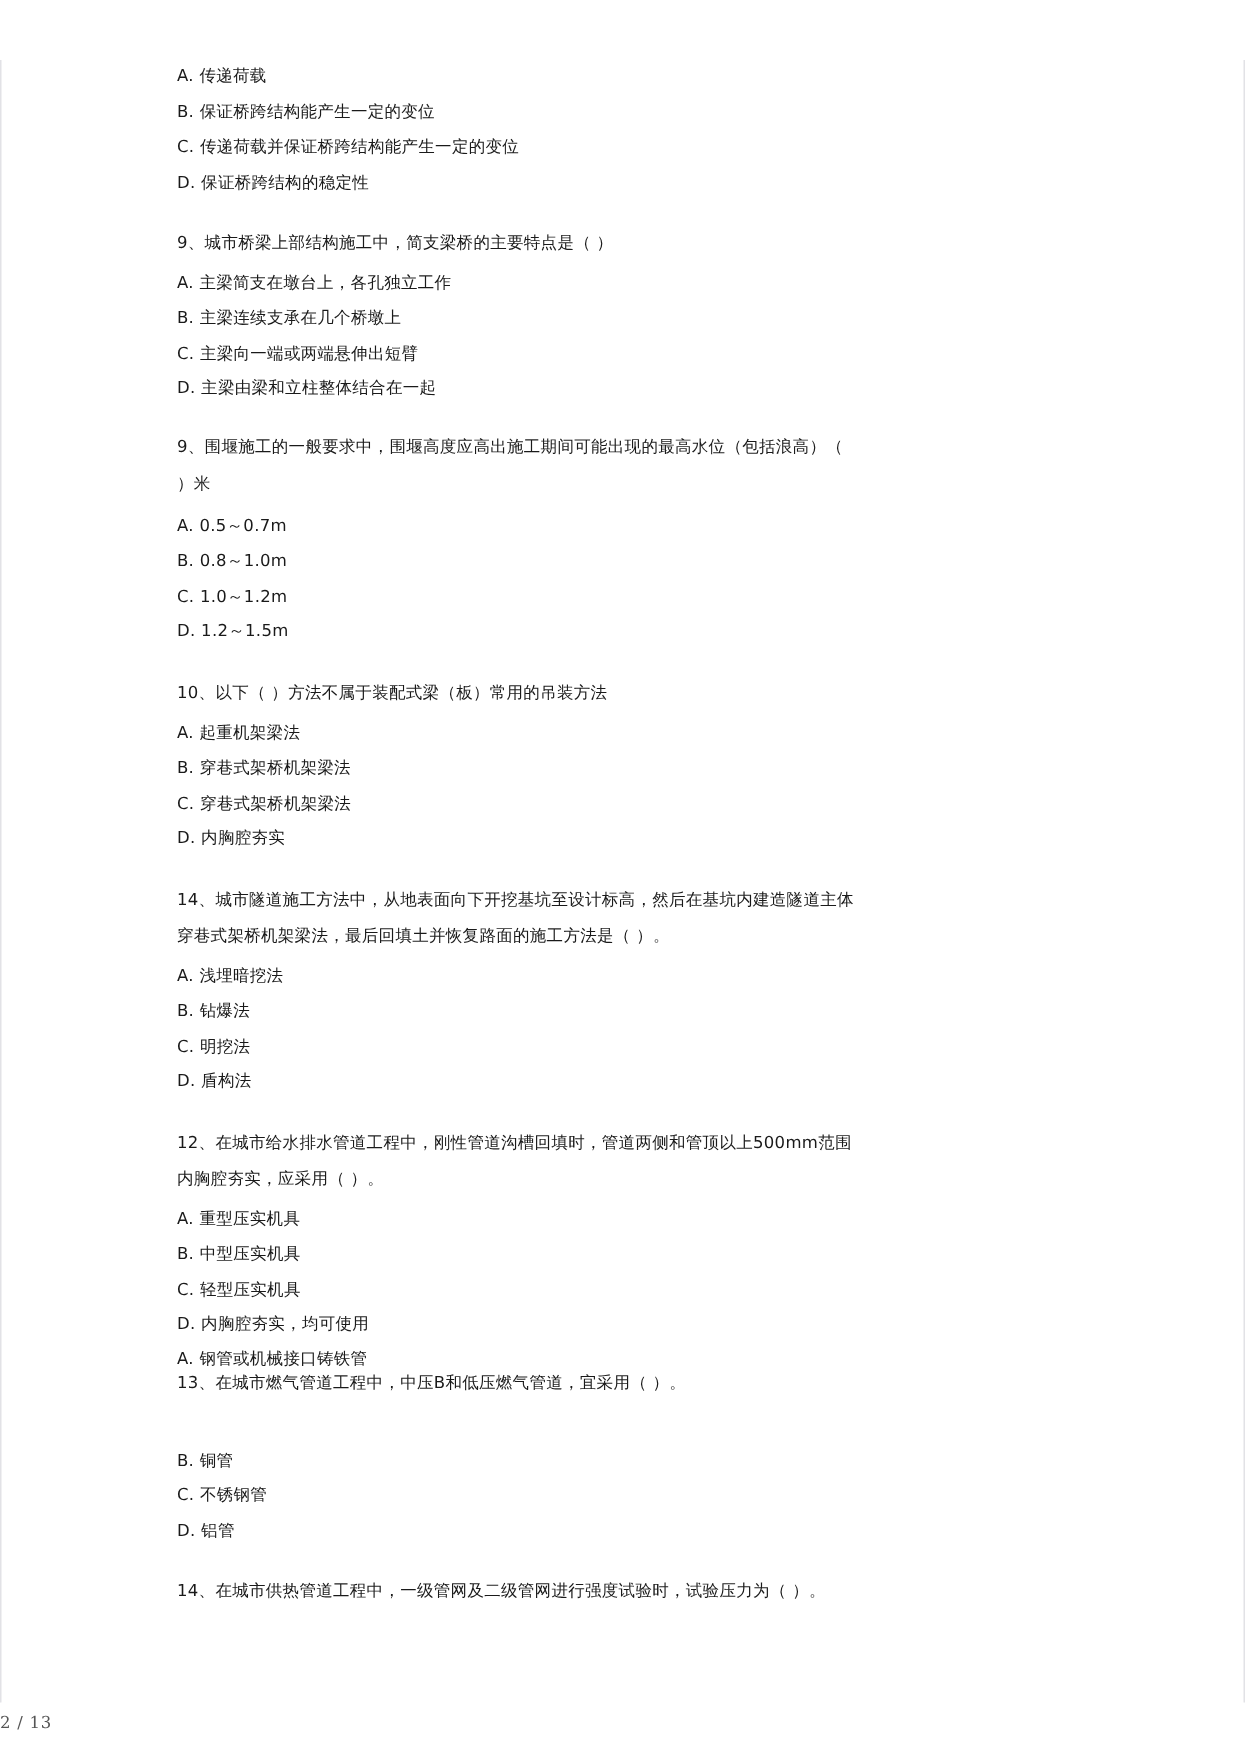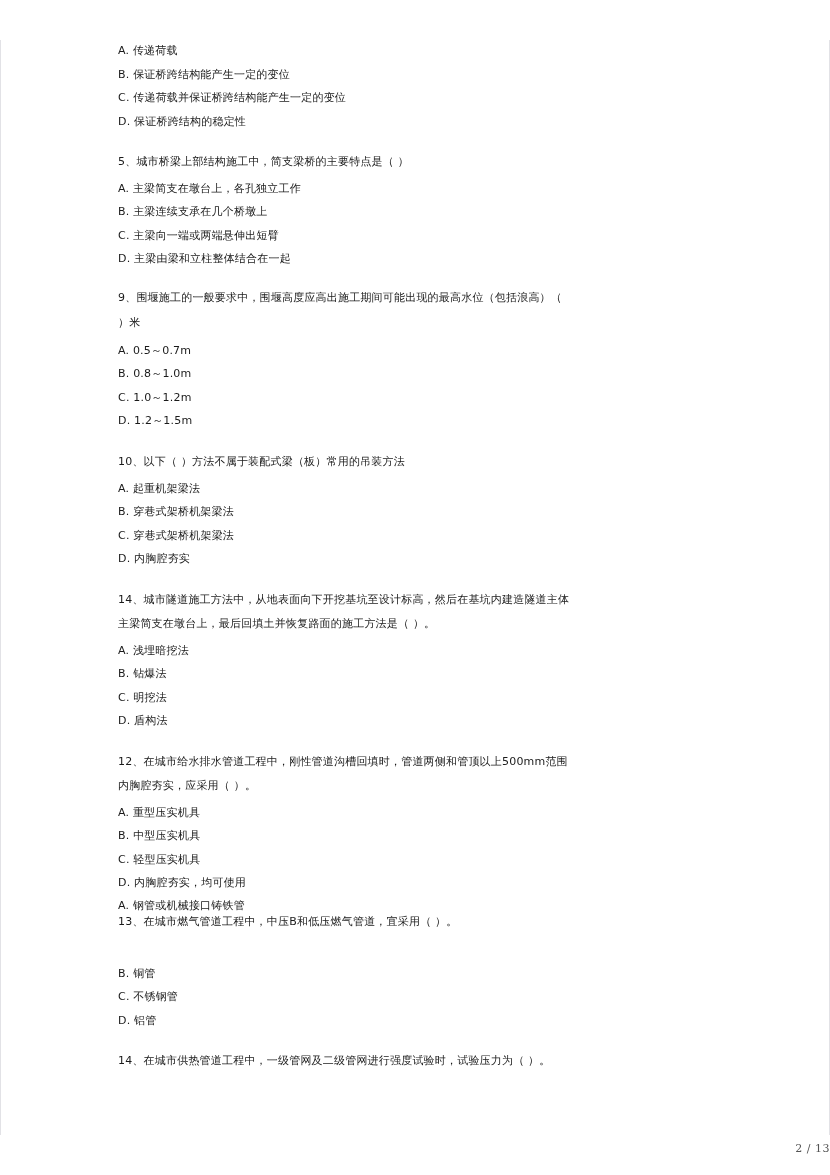--- a/index.html
+++ b/index.html
@@ -44,21 +44,21 @@
       font-size: 11px;
       line-height: 20px;
       letter-spacing: 0.2px;
       margin-left: 43px;
     }
     .footer {
       position: absolute;
       left: 0;
       width: 830px;
       top: 1142px;
-      text-align: right;
+      text-align: left;
       font-family: "DejaVu Serif", serif;
       font-size: 11px;
       color: #555555;
       letter-spacing: 0.5px;
     }
   </style>
 </head>
 <body>
 
 <div class="page-border-left"></div>
@@ -67,21 +67,21 @@
 <div class="content">
 
   <div>
     <div class="line" style="top:41px">A. 传递荷载</div>
     <div class="line" style="top:65px">B. 保证桥跨结构能产生一定的变位</div>
     <div class="line" style="top:88px">C. 传递荷载并保证桥跨结构能产生一定的变位</div>
     <div class="line" style="top:112px">D. 保证桥跨结构的稳定性</div>
   </div>
 
   <div>
-    <div class="line" style="top:152px">5、城市桥梁上部结构施工中，简支梁桥的主要特点是（ ）</div>
+    <div class="line" style="top:152px">9、城市桥梁上部结构施工中，简支梁桥的主要特点是（ ）</div>
     <div class="line" style="top:179px">A. 主梁简支在墩台上，各孔独立工作</div>
     <div class="line" style="top:202px">B. 主梁连续支承在几个桥墩上</div>
     <div class="line" style="top:226px">C. 主梁向一端或两端悬伸出短臂</div>
     <div class="line" style="top:249px">D. 主梁由梁和立柱整体结合在一起</div>
   </div>
 
   <div>
     <div class="line" style="top:288px">9、围堰施工的一般要求中，围堰高度应高出施工期间可能出现的最高水位（包括浪高）（</div>
     <div class="line" style="top:313px">）米</div>
     <div class="line" style="top:341px">A. 0.5～0.7m</div>
@@ -93,21 +93,21 @@
   <div>
     <div class="line" style="top:452px">10、以下（ ）方法不属于装配式梁（板）常用的吊装方法</div>
     <div class="line" style="top:479px">A. 起重机架梁法</div>
     <div class="line" style="top:502px">B. 穿巷式架桥机架梁法</div>
     <div class="line" style="top:526px">C. 穿巷式架桥机架梁法</div>
     <div class="line" style="top:549px">D. 内胸腔夯实</div>
   </div>
 
   <div>
     <div class="line" style="top:590px">14、城市隧道施工方法中，从地表面向下开挖基坑至设计标高，然后在基坑内建造隧道主体</div>
-    <div class="line" style="top:614px">主梁简支在墩台上，最后回填土并恢复路面的施工方法是（ ）。</div>
+    <div class="line" style="top:614px">穿巷式架桥机架梁法，最后回填土并恢复路面的施工方法是（ ）。</div>
     <div class="line" style="top:641px">A. 浅埋暗挖法</div>
     <div class="line" style="top:664px">B. 钻爆法</div>
     <div class="line" style="top:688px">C. 明挖法</div>
     <div class="line" style="top:711px">D. 盾构法</div>
   </div>
 
   <div>
     <div class="line" style="top:752px">12、在城市给水排水管道工程中，刚性管道沟槽回填时，管道两侧和管顶以上500mm范围</div>
     <div class="line" style="top:776px">内胸腔夯实，应采用（ ）。</div>
     <div class="line" style="top:803px">A. 重型压实机具</div>

